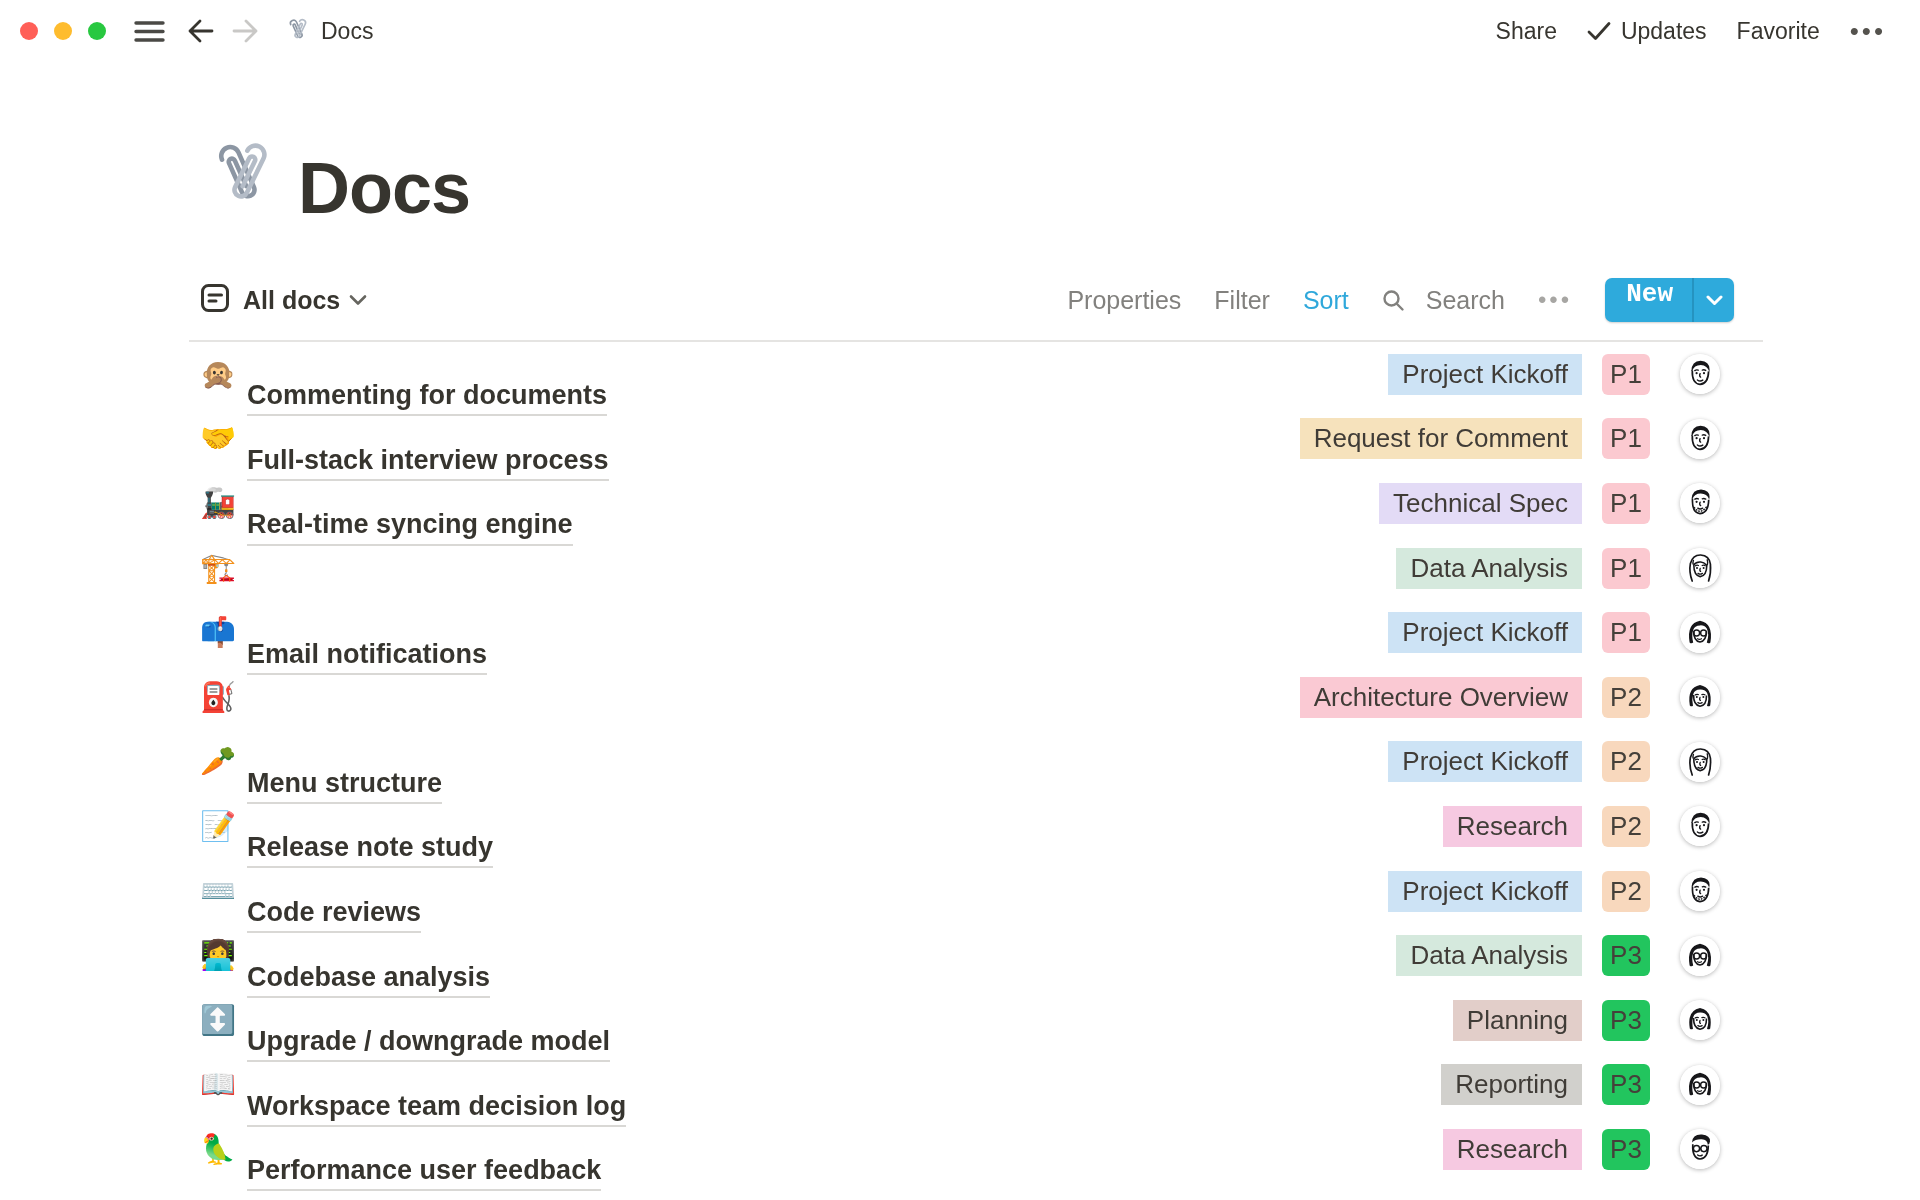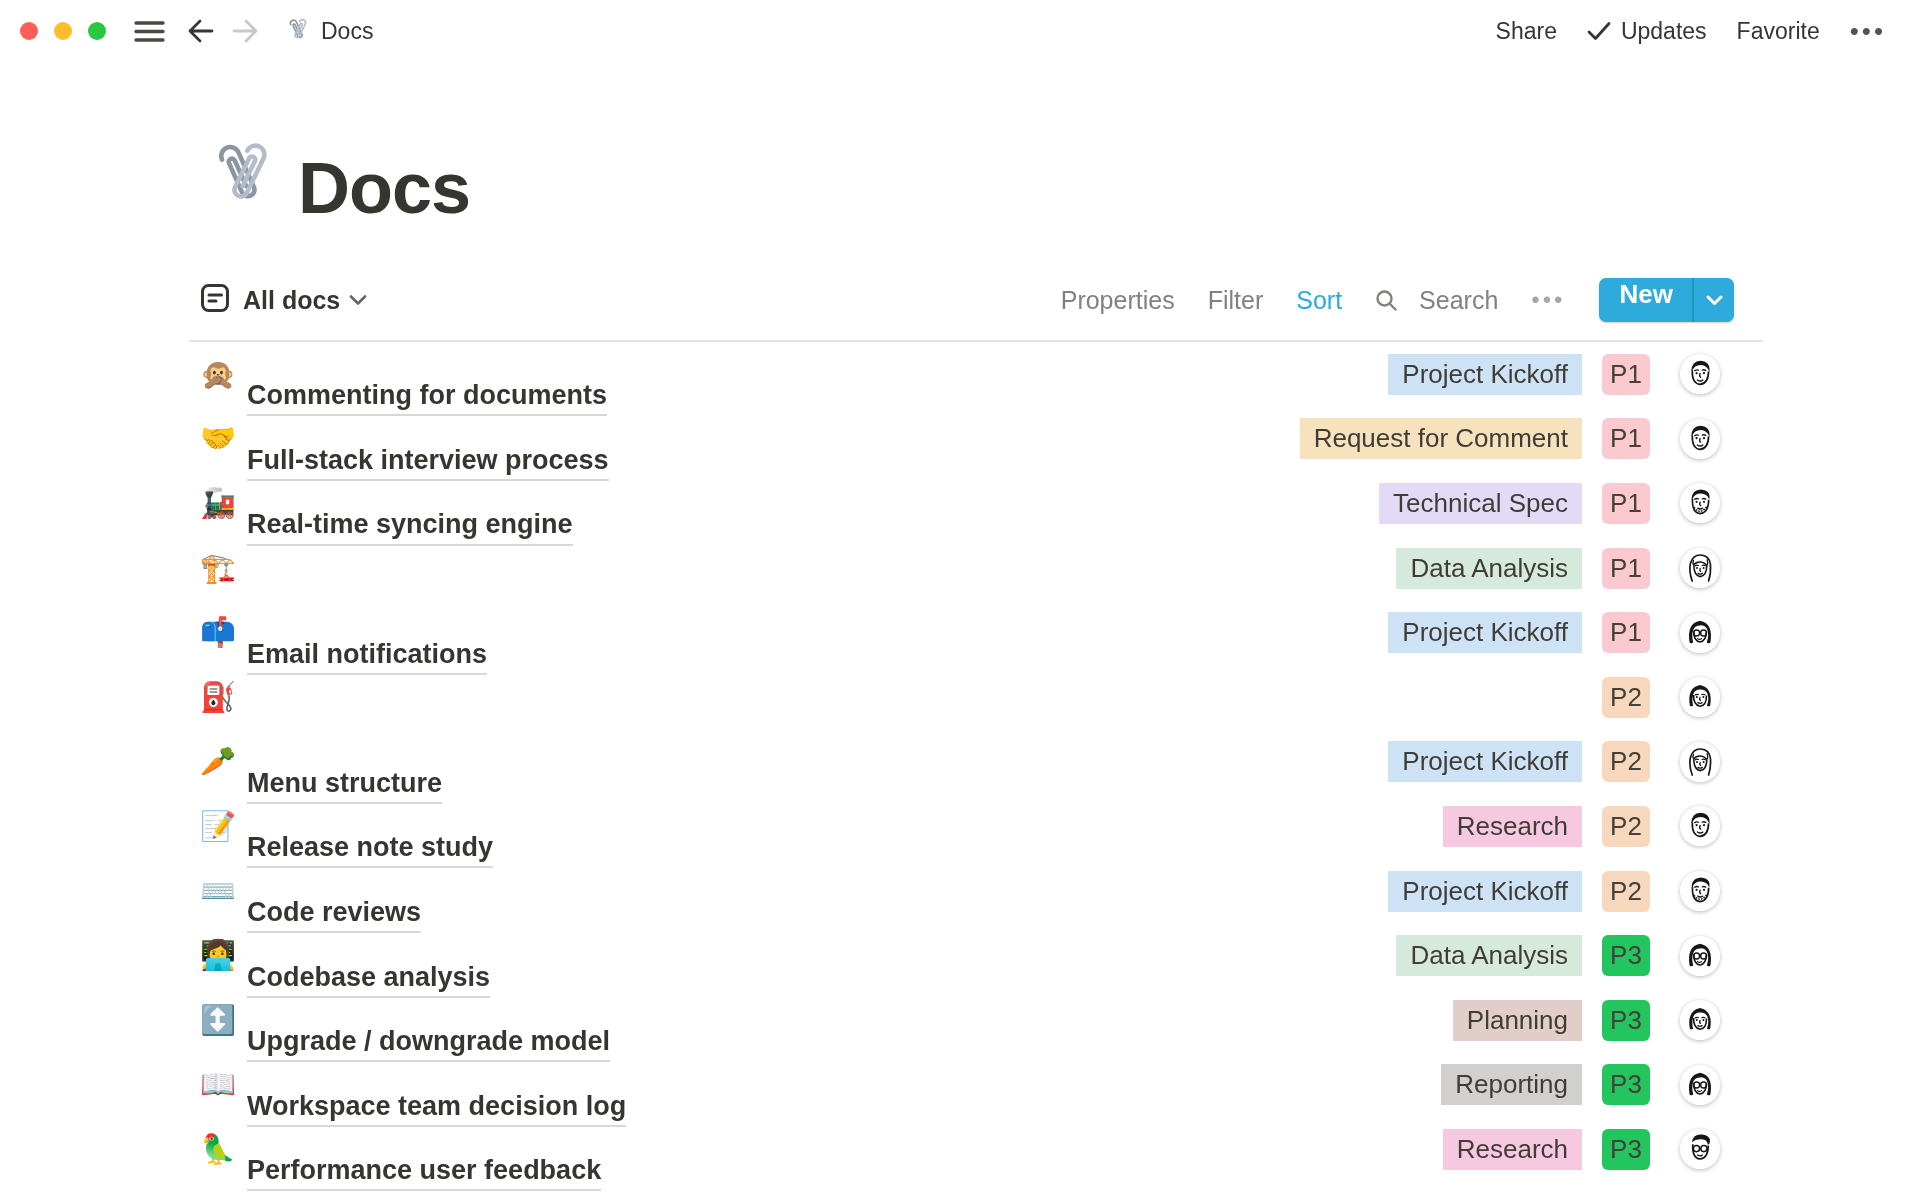--- a/index.html
+++ b/index.html
@@ -30,21 +30,21 @@
   .view-switch { display:flex; align-items:center; }
   .view-label { margin-left:13px; font-size:25px; font-weight:700; }
   .view-chev { margin-left:9px; display:flex; }
   .toolbar-right { margin-left:auto; display:flex; align-items:center; gap:33px; font-size:25px; color:#82817E; }
   .tb-link { cursor:default; }
   .sort-active { color:#2FA8DB; }
   .search-group { display:flex; align-items:center; gap:21px; }
   .toolbar .dots { color:#A7A6A3; font-size:24px; }
   .new-btn { margin-left:0; display:flex; align-items:stretch; height:44px; border-radius:7px;
     overflow:hidden; background:#2EAADC; color:#fff; box-shadow:0 1px 2px rgba(15,15,15,.2); }
-  .new-main { display:flex; align-items:center; padding:0 19px 12px 21px; font-size:26px; font-weight:700; }
+  .new-main { display:flex; align-items:center; padding:0 19px 12px 21px; font-size:26px; font-weight:700;font-family:Liberation Mono, monospace; }
   .new-split { width:2px; background:rgba(20,105,140,.35); }
   .new-chev { width:40px; display:flex; align-items:center; justify-content:center; }
 
   .divider { height:2px; background:#E5E4E2; margin:12px -29px 0 -11px; }
 
   
   .row { height:64.6px; display:flex; align-items:center; }
   .remoji { width:47px; font-size:29px; line-height:1; flex:none; }
   .rtitle { font-size:27px; font-weight:600; line-height:1.15; padding-bottom:3px;
     border-bottom:2px solid #D9D8D5; white-space:nowrap;margin-top:48px; }
@@ -297,20 +297,21 @@
       <span class="avatar">
           <svg viewBox="0 0 40 40">
             <use href="#avatar-woman-glasses"></use>
           </svg>
         </span>
     </div>
 
     <div class="row">
       <span class="remoji">⛽</span>
       <span class="spacer"></span>
+      <span class="tag" data-color="red">Architecture Overview</span>
       <span class="badge" data-color="p2">P2</span>
       <span class="avatar">
           <svg viewBox="0 0 40 40">
             <use href="#avatar-woman-bob"></use>
           </svg>
         </span>
     </div>
 
     <div class="row">
       <span class="remoji">🥕</span>

